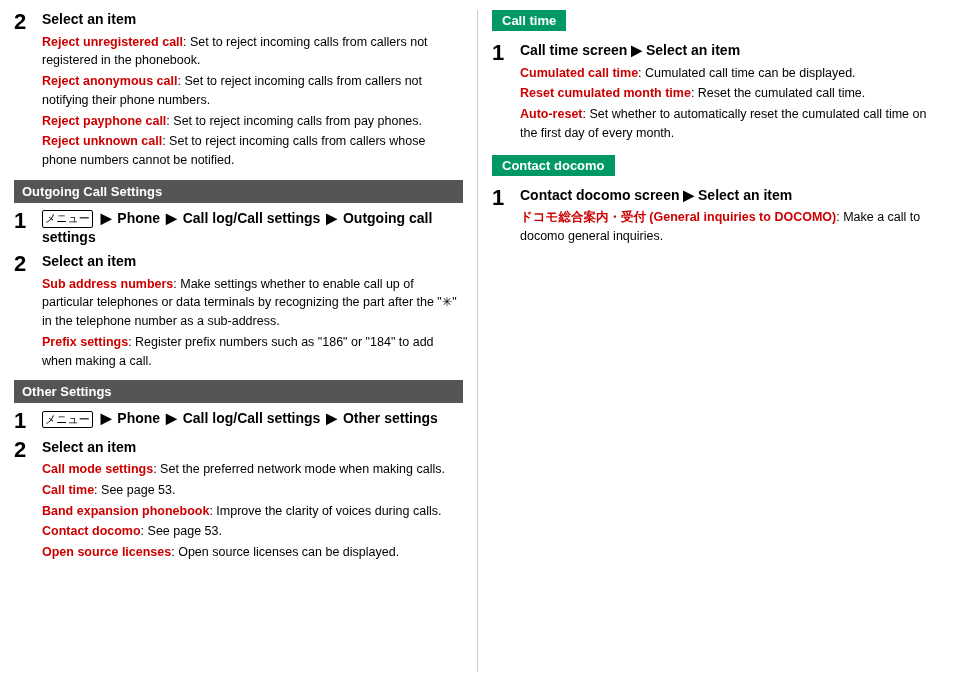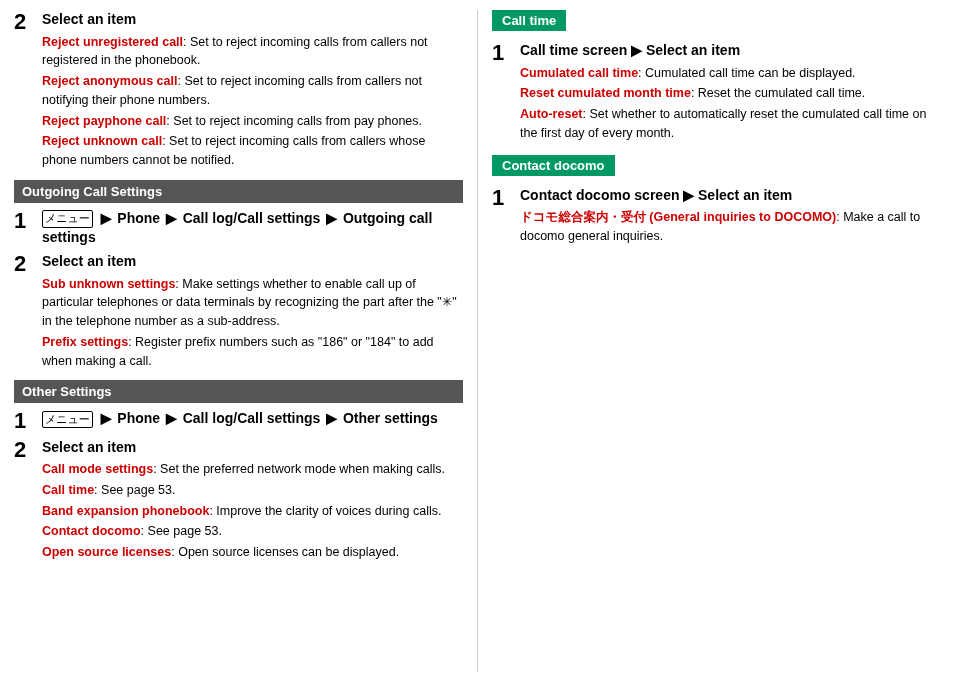--- a/index.html
+++ b/index.html
@@ -126,21 +126,21 @@
             <span class="arrow">▶</span> Phone <span class="arrow">▶</span> Call log/Call settings <span class="arrow">▶</span> Outgoing call settings
           </div>
         </div>
       </div>
 
       <div class="step-row">
         <div class="step-number">2</div>
         <div class="step-content">
           <div class="step-title">Select an item</div>
           <div class="body-text">
-            <p class="body-para"><span class="term-red">Sub unknown settings</span>: Make settings whether to enable call up of particular telephones or data terminals by recognizing the part after the "✳" in the telephone number as a sub-address.</p>
+            <p class="body-para"><span class="term-red">Sub address numbers</span>: Make settings whether to enable call up of particular telephones or data terminals by recognizing the part after the "✳" in the telephone number as a sub-address.</p>
             <p class="body-para"><span class="term-red">Prefix settings</span>: Register prefix numbers such as "186" or "184" to add when making a call.</p>
           </div>
         </div>
       </div>
 
       <div class="section-header">Other Settings</div>
 
       <div class="step-row">
         <div class="step-number">1</div>
         <div class="step-content">

